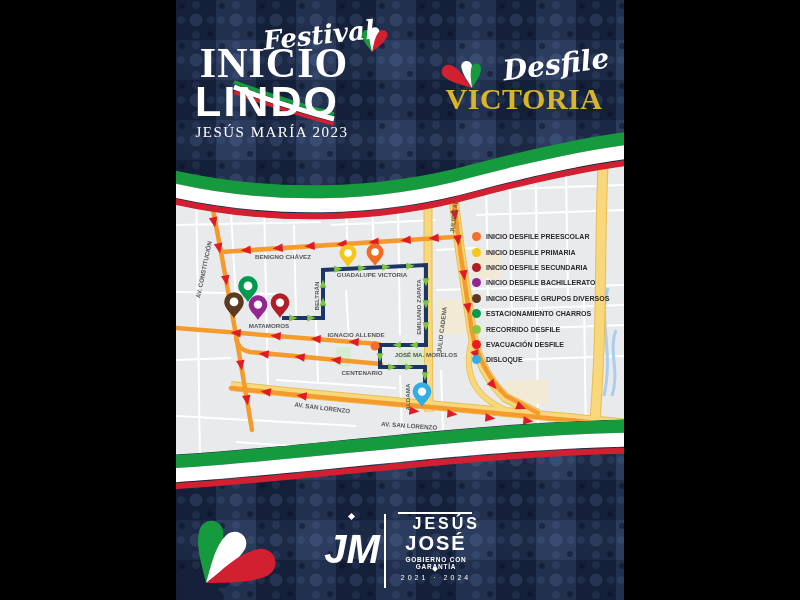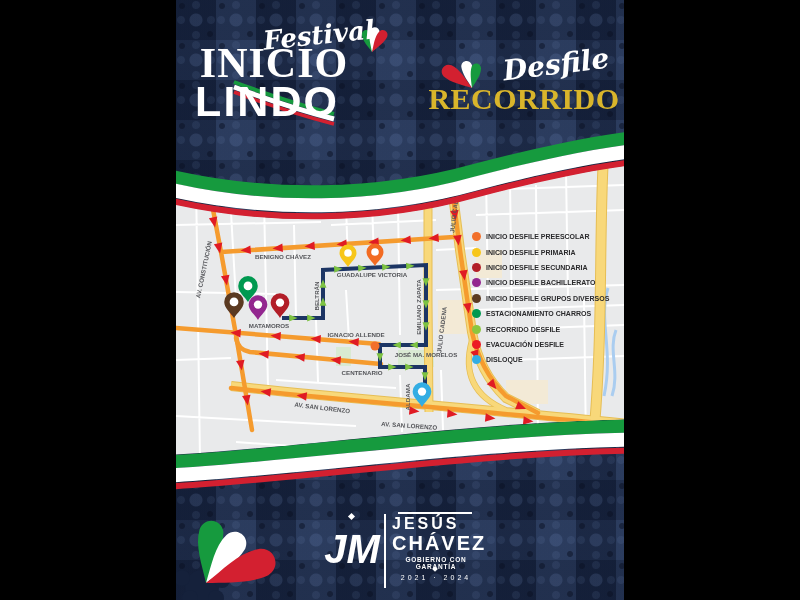--- a/index.html
+++ b/index.html
@@ -36,21 +36,21 @@
   .legend{left:296px;top:229px;width:152px;}
   .legend-row{display:flex;align-items:center;height:15.4px;gap:5px;}
   .legend-dot{width:9px;height:9px;border-radius:50%;flex:0 0 auto;}
   .legend-label{font-size:7px;font-weight:bold;color:#2A2A2C;white-space:nowrap;letter-spacing:0;}
   
   .monogram{left:146px;top:516px;width:60px;height:70px;text-align:center;color:#fff;
     font-family:Liberation Sans, sans-serif;font-style:italic;font-weight:bold;font-size:40px;line-height:66px;}
   .mono-diamond{left:173px;top:514px;width:5px;height:5px;background:#fff;transform:rotate(45deg);}
   .divider{left:208px;top:514px;width:2px;height:74px;background:#fff;}
   .rule-top{left:222px;top:512px;width:74px;height:2px;background:#fff;}
-  .jesus{left:216px;top:515px;width:88px;text-align:left;color:#fff;font-weight:bold;
+  .jesus{left:216px;top:515px;width:88px;text-align:right;color:#fff;font-weight:bold;
     font-size:16px;letter-spacing:3px;line-height:1.1;}
   .maria{left:216px;top:532px;width:88px;text-align:center;color:#fff;font-weight:bold;
     font-size:20px;letter-spacing:2px;line-height:1.1;}
   .tagline{left:210px;top:556px;width:100px;text-align:center;color:#fff;font-weight:bold;
     font-size:6.5px;letter-spacing:.8px;}
   .orn{left:257px;top:567px;width:4px;height:4px;background:#fff;transform:rotate(45deg);}
   .years{left:210px;top:574px;width:100px;text-align:center;color:#fff;
     font-size:7px;letter-spacing:3px;}
 </style>
 </head>
@@ -260,22 +260,23 @@
       <g transform="translate(30,583)">
         <use href="#drop" fill="#169A3E" transform="rotate(6) scale(1.5)"></use>
         <use href="#drop" fill="#FFFFFF" transform="rotate(36) scale(1.45)"></use>
         <use href="#drop" fill="#D32030" transform="rotate(70) scale(1.75)"></use>
       </g>
     </svg>
 
     <div class="abs festival">Festival</div>
     <div class="abs title1">INICIO</div>
     <div class="abs title2">LINDO</div>
+    <div class="abs subtitle">JESÚS MARÍA 2023</div>
     <div class="abs desfile">Desfile</div>
-    <div class="abs recorrido">RECORRIDO</div>
+    <div class="abs recorrido">VICTORIA</div>
 
     <div class="abs legend" id="legend">
         <div class="legend-row">
           <span class="legend-dot" style="background: rgb(242, 112, 43);"></span>
           <span class="legend-label">INICIO DESFILE PREESCOLAR</span>
         </div>
         <div class="legend-row">
           <span class="legend-dot" style="background: rgb(247, 198, 26);"></span>
           <span class="legend-label">INICIO DESFILE PRIMARIA</span>
         </div>
@@ -307,18 +308,18 @@
           <span class="legend-dot" style="background: rgb(51, 173, 227);"></span>
           <span class="legend-label">DISLOQUE</span>
         </div>
       </div>
 
     <div class="abs mono-diamond"></div>
     <div class="abs monogram">JM</div>
     <div class="abs divider"></div>
     <div class="abs rule-top"></div>
     <div class="abs jesus">JESÚS</div>
-    <div class="abs maria">CHÁVEZ</div>
+    <div class="abs maria">JOSÉ</div>
     <div class="abs tagline">GOBIERNO CON GARANTÍA</div>
     <div class="abs orn"></div>
     <div class="abs years">2021 · 2024</div>
   </div>
 </div>
 
 </body></html>

